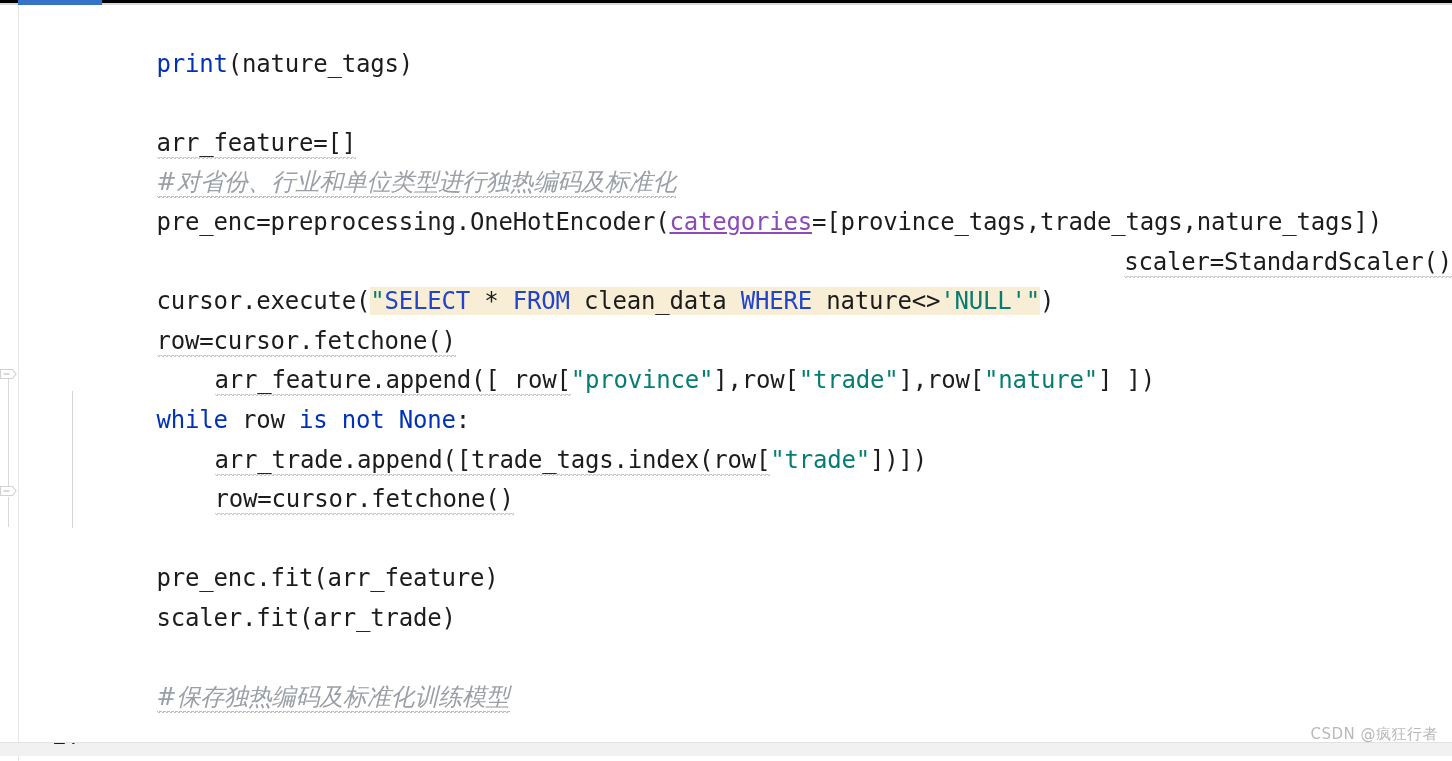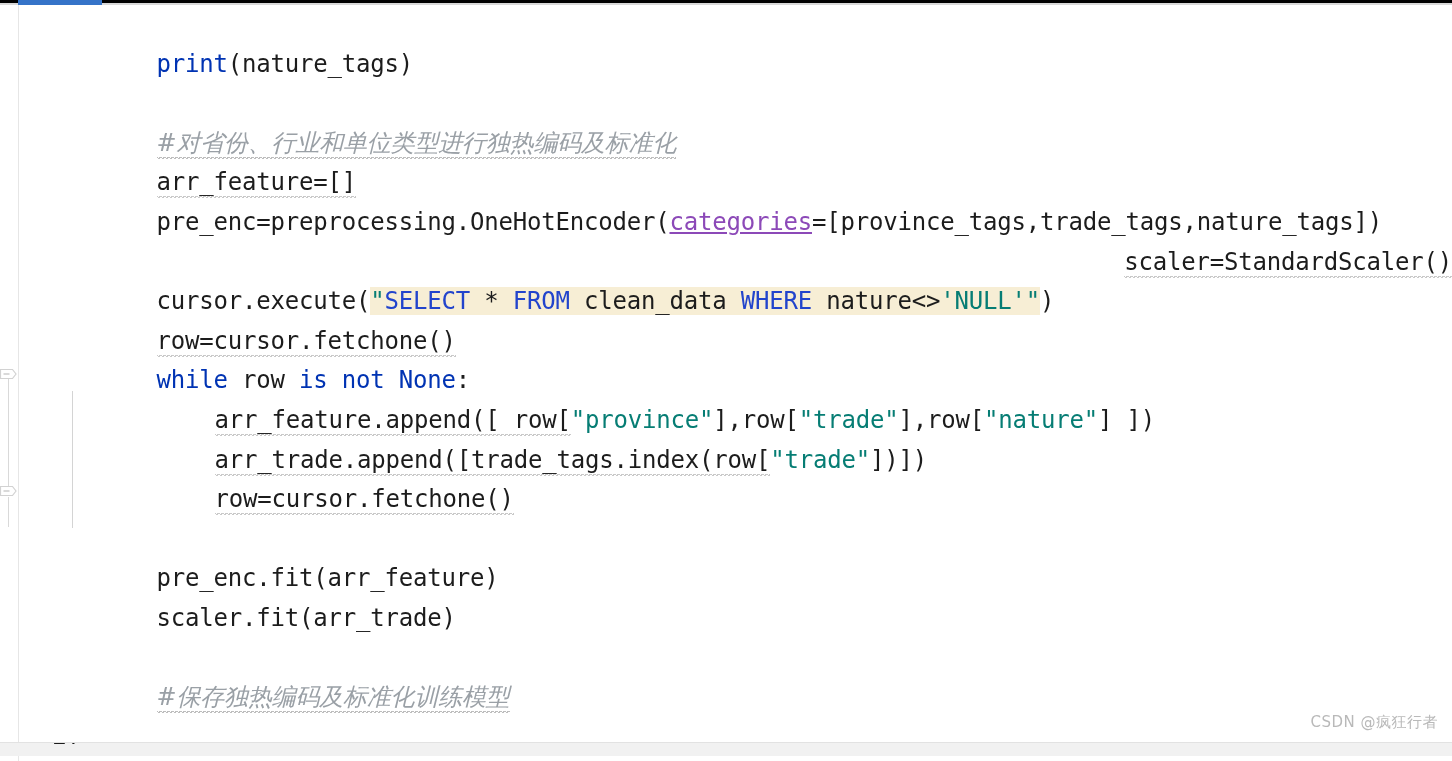--- a/index.html
+++ b/index.html
@@ -129,21 +129,21 @@
       repeating-linear-gradient(135deg,
         #bdbdbd 0px, #bdbdbd 1px,
         transparent 1px, transparent 2px);
     background-size: 4px 2px;
   }
 
   
   .watermark {
     position: absolute;
     right: 14px;
-    bottom: 24px;
+    bottom: 12px;
     font-family: "DejaVu Sans", "Liberation Sans", sans-serif;
     font-size: 15px;
     color: #b9b9b9;
     letter-spacing: 0.5px;
     user-select: none;
   }
 
   
   .bottom-strip {
     position: absolute;
@@ -203,50 +203,50 @@
 
     <div class="indent-guide"></div>
 
     <div class="code-line" style="padding-left:52px;">
       <span class="tok-kw">print</span><span class="tok-plain">(</span><span class="tok-plain">nature_tags</span><span class="tok-plain">)</span>
     </div>
 
     <div class="code-line"></div>
 
     <div class="code-line" style="padding-left:52px;">
+      <span class="tok-plain squiggle">arr_feature=[]</span>
+    </div>
+
+    <div class="code-line" style="padding-left:52px;">
       <span class="tok-comment squiggle">#对省份、行业和单位类型进行独热编码及标准化</span>
-    </div>
-
-    <div class="code-line" style="padding-left:52px;">
-      <span class="tok-plain squiggle">arr_feature=[]</span>
     </div>
 
 
     <div class="code-line" style="padding-left:52px;">
       <span class="tok-plain">pre_enc=preprocessing.OneHotEncoder(</span><span class="tok-param">categories</span><span class="tok-plain">=[province_tags,trade_tags,nature_tags])</span>
     </div>
 
     <div class="code-line" style="padding-left:52px;text-align:right;">
       <span class="tok-plain squiggle">scaler=StandardScaler()</span>
     </div>
 
     <div class="code-line" style="padding-left:52px;">
       <span class="tok-plain">cursor.execute(</span><span class="sql-highlight"><span class="tok-quote">"</span><span class="tok-sqlkw">SELECT</span><span class="tok-plain"> * </span><span class="tok-sqlkw">FROM</span><span class="tok-plain"> clean_data </span><span class="tok-sqlkw">WHERE</span><span class="tok-plain"> nature&lt;&gt;</span><span class="tok-sqlstr">'NULL'</span><span class="tok-quote">"</span></span><span class="tok-plain">)</span>
     </div>
 
     <div class="code-line" style="padding-left:52px;">
       <span class="tok-plain squiggle">row=cursor.fetchone()</span>
     </div>
 
-    <div class="code-line" style="padding-left:52px;">
-      <span class="tok-kw">while</span><span class="tok-plain"> row </span><span class="tok-kw">is</span><span class="tok-plain"> </span><span class="tok-kw">not</span><span class="tok-plain"> </span><span class="tok-builtin">None</span><span class="tok-plain">:</span>
-    </div>
-
     <div class="code-line" style="padding-left:110px;">
       <span class="tok-plain squiggle">arr_feature.append([ row[</span><span class="tok-str">"province"</span><span class="tok-plain">],row[</span><span class="tok-str">"trade"</span><span class="tok-plain">],row[</span><span class="tok-str">"nature"</span><span class="tok-plain">] ])</span>
+    </div>
+
+    <div class="code-line" style="padding-left:52px;">
+      <span class="tok-kw">while</span><span class="tok-plain"> row </span><span class="tok-kw">is</span><span class="tok-plain"> </span><span class="tok-kw">not</span><span class="tok-plain"> </span><span class="tok-builtin">None</span><span class="tok-plain">:</span>
     </div>
 
     <div class="code-line" style="padding-left:110px;">
       <span class="tok-plain squiggle">arr_trade.append([trade_tags.index(row[</span><span class="tok-str">"trade"</span><span class="tok-plain">])])</span>
     </div>
 
     <div class="code-line" style="padding-left:110px;">
       <span class="tok-plain squiggle">row=cursor.fetchone()</span>
     </div>
 

